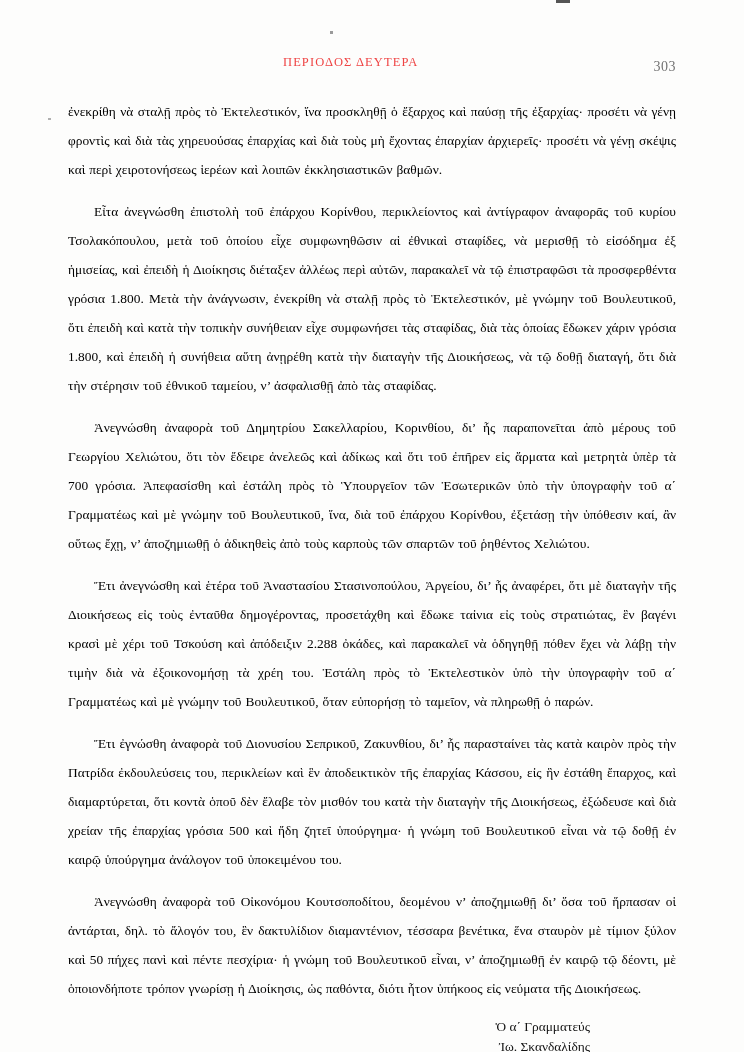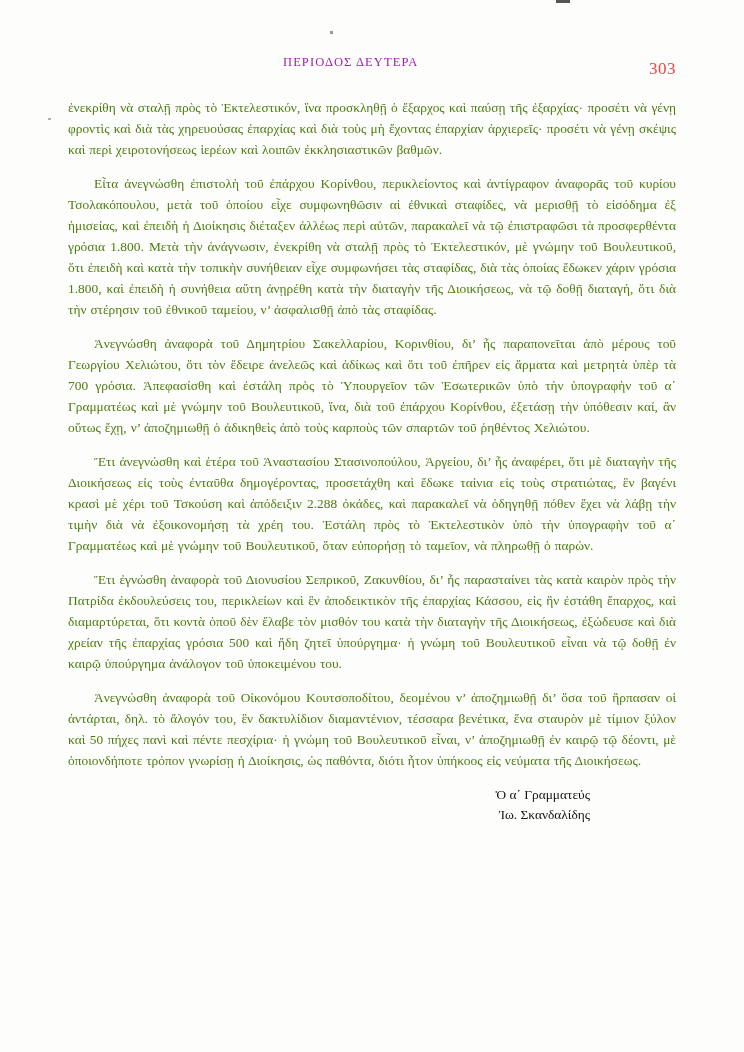--- a/index.html
+++ b/index.html
@@ -99,45 +99,45 @@
     height: 34px;
     margin-top: 55px;
   }
   .runhead-title {
     position: absolute;
     left: 215px;
     top: 0;
     font-size: 12.5px;
     letter-spacing: 1.1px;
     font-family: "Liberation Serif", "DejaVu Serif", serif;
-    color: #a21caf;
+    color: #ef4444;
     white-space: nowrap;
   }
   .runhead-pageno {
     position: absolute;
     right: 0;
     top: 4px;
-    font-size: 17px;
-    color: #ef4444;
+    font-size: 14px;
+    color: #737373;
     letter-spacing: 0.5px;
     text-align: right;
   }
 
   
   .body-text {
     margin-top: 8px;
   }
   p.para {
     margin: 0 0 13px 0;
     font-size: 13.4px;
-    line-height: 21px;
+    line-height: 29px;
     text-align: justify;
     text-justify: inter-word;
     text-indent: 26px;
-    color: #4d7c0f;
+    color: #000000;
     word-spacing: 0.6px;
     font-family: "Liberation Serif", "DejaVu Serif", serif;
   }
   p.para.no-indent {
     text-indent: 0;
   }
 
   .signature {
     margin-top: 14px;
     padding-right: 86px;

